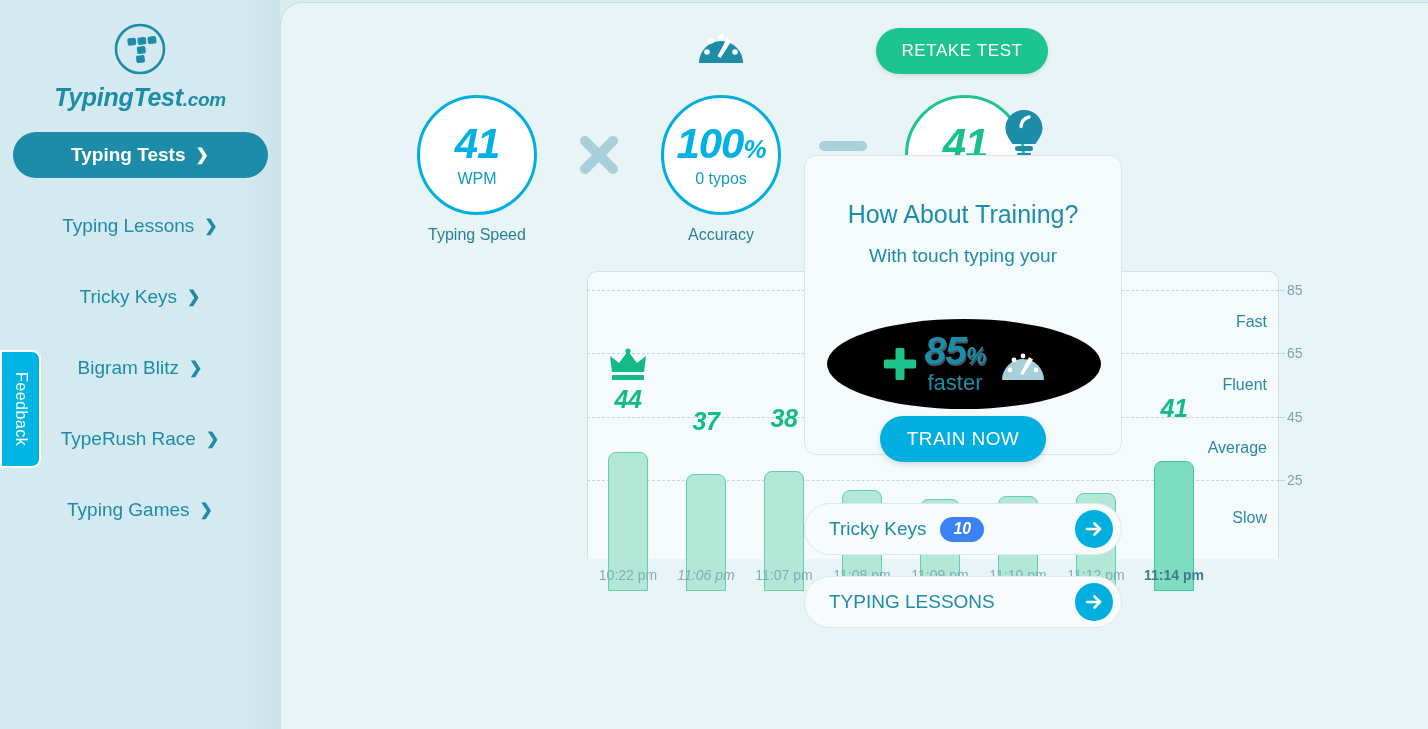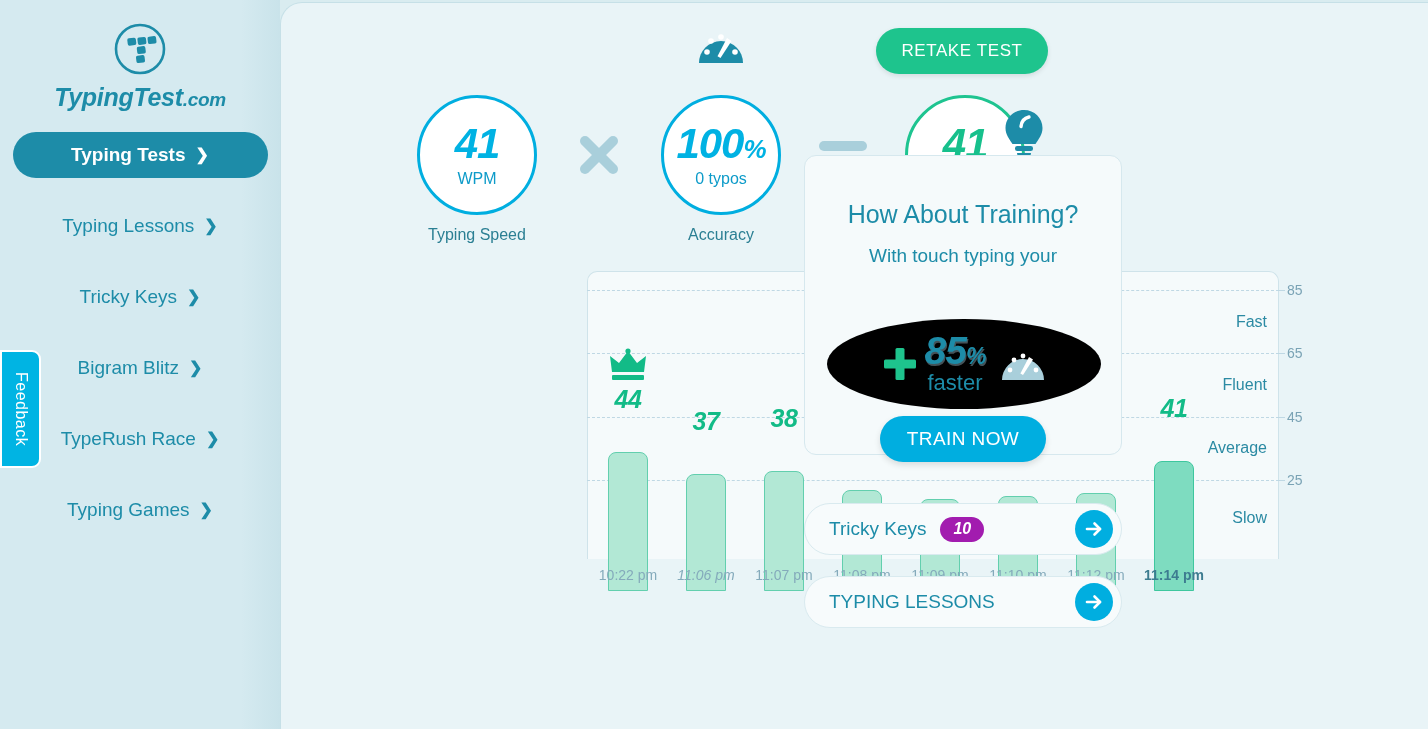--- a/index.html
+++ b/index.html
@@ -204,21 +204,21 @@
   .link-row {
     position: absolute; left: 1px;
     width: 318px; height: 52px;
     background: #f7fbfc; border: 1px solid #d9eaef; border-radius: 26px;
     display: flex; align-items: center; padding: 0 8px 0 24px;
     cursor: pointer;
   }
   .link-row .label { font-size: 19px; color: #1d8ca8; }
   .link-row .badge {
     margin-left: 14px;
-    background: #a21caf; color: #ffffff;
+    background: #3b82f6; color: #ffffff;
     font-size: 16px; font-weight: bold; font-style: italic;
     border-radius: 13px; padding: 3px 13px 4px;
   }
   .link-row .arrow-btn {
     margin-left: auto;
     width: 38px; height: 38px; border-radius: 50%;
     background: #00aee0;
     display: flex; align-items: center; justify-content: center;
   }
 </style>

